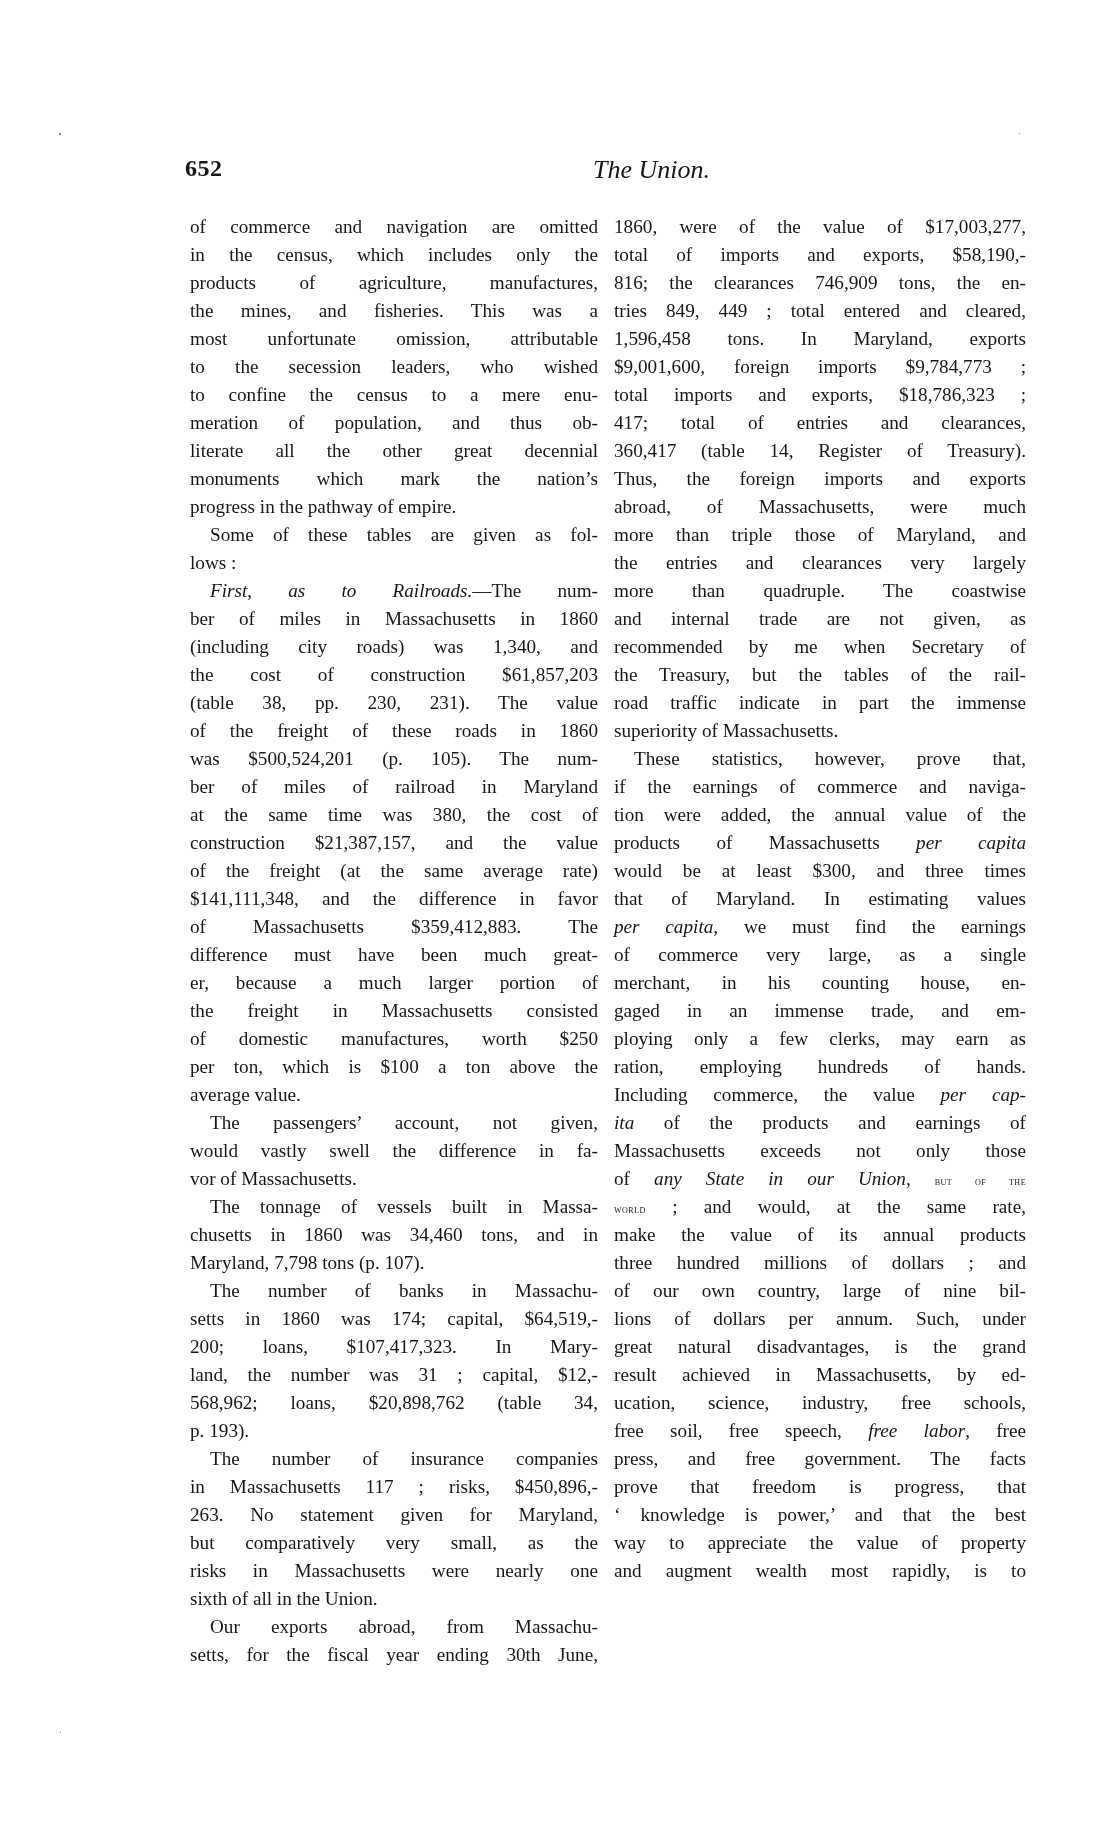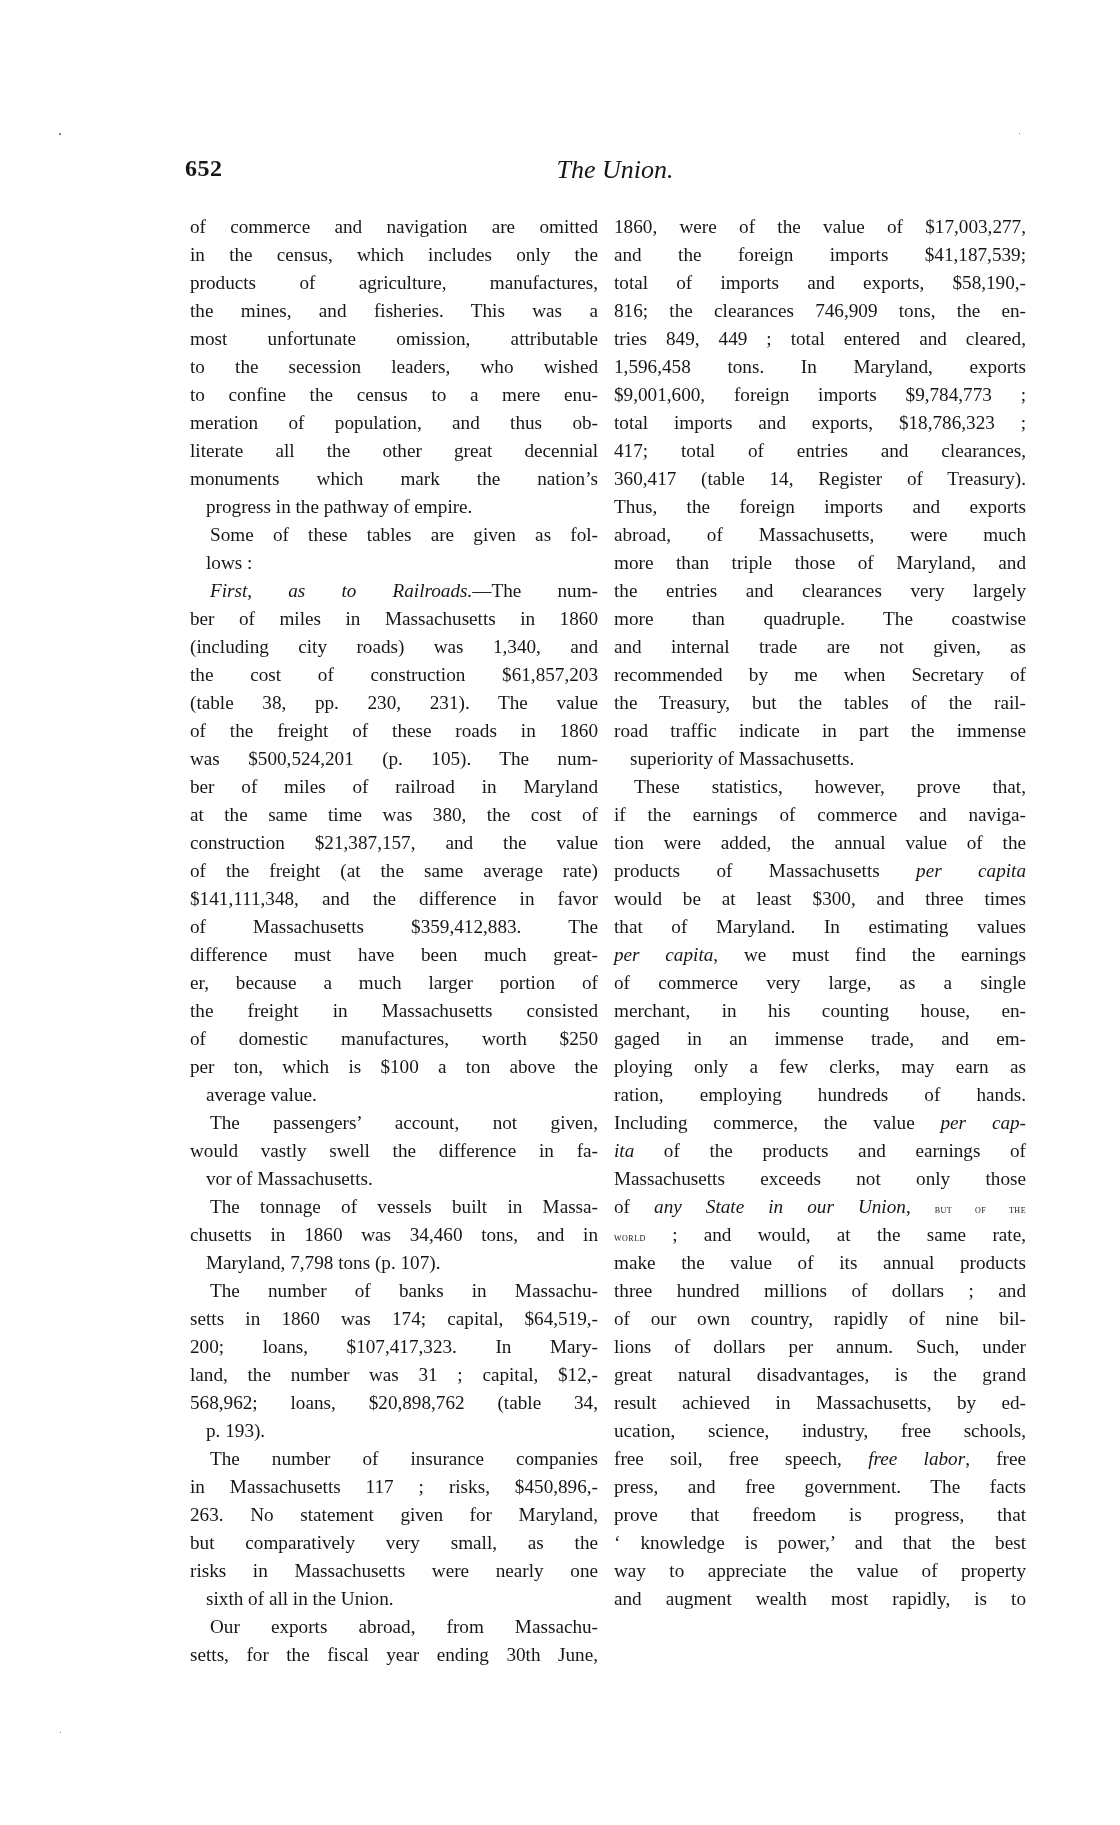--- a/index.html
+++ b/index.html
@@ -8,32 +8,32 @@
     font-family: "Liberation Serif", "DejaVu Serif", serif;
     color: #161616;
   }
   .page { position: absolute; left: 0; top: 0; width: 1120px; height: 1825px; }
   .running-head { position: absolute; top: 155px; left: 0; width: 1040px; height: 36px; }
   .page-number {
     position: absolute; left: 185px; top: 0;
     font-size: 24px; font-weight: bold; letter-spacing: 0.5px;
   }
   .running-title {
-    position: absolute; left: 520px; width: 190px; top: 0; text-align: center;
+    position: absolute; left: 520px; width: 190px; top: 0; text-align: right;
     font-size: 26px; font-style: italic;
   }
   .column { position: absolute; top: 213px; }
   .col-left { left: 190px; width: 408px; }
   .col-right { left: 614px; width: 412px; }
   .line {
     height: 28px; line-height: 28px; font-size: 19.2px;
     white-space: nowrap; text-align: justify; text-align-last: justify;
     overflow: visible;
   }
-  .line.last { text-align-last: left; margin-left: 16px; }
+  .line.last { text-align-last: left; }
   .line.indent { padding-left: 20px; }
   .seg-i { font-style: italic; }
   .seg-sc { font-variant: small-caps; font-size: 12px; letter-spacing: 0.5px; }
   .speck { position: absolute; width: 2px; height: 2px; background: #555; border-radius: 1px; }
 </style>
 </head>
 <body>
 
 <div class="page">
   <div class="running-head">
@@ -90,21 +90,20 @@
       <div class="line"><span class="seg">in Massachusetts 117 ; risks, $450,896,-</span></div>
       <div class="line"><span class="seg">263.   No statement given for Maryland,</span></div>
       <div class="line"><span class="seg">but comparatively very small, as the</span></div>
       <div class="line"><span class="seg">risks in Massachusetts were nearly one</span></div>
       <div class="line last"><span class="seg">sixth of all in the Union.</span></div>
       <div class="line indent"><span class="seg">Our exports abroad, from Massachu-</span></div>
       <div class="line"><span class="seg">setts, for the fiscal year ending 30th June,</span></div>
     </div>
   <div class="column col-right">
       <div class="line"><span class="seg">1860, were of the value of $17,003,277,</span></div>
-      <div class="line"><span class="seg">and the foreign imports $41,187,539;</span></div>
       <div class="line"><span class="seg">total of imports and exports, $58,190,-</span></div>
       <div class="line"><span class="seg">816; the clearances 746,909 tons, the en-</span></div>
       <div class="line"><span class="seg">tries 849, 449 ; total entered and cleared,</span></div>
       <div class="line"><span class="seg">1,596,458 tons.  In Maryland, exports</span></div>
       <div class="line"><span class="seg">$9,001,600, foreign imports $9,784,773 ;</span></div>
       <div class="line"><span class="seg">total imports and exports, $18,786,323 ;</span></div>
       <div class="line"><span class="seg">417;  total of entries and clearances,</span></div>
       <div class="line"><span class="seg">360,417 (table 14, Register of Treasury).</span></div>
       <div class="line"><span class="seg">Thus, the foreign imports and exports</span></div>
       <div class="line"><span class="seg">abroad, of Massachusetts, were much</span></div>
@@ -128,21 +127,21 @@
       <div class="line"><span class="seg">gaged in an immense trade, and em-</span></div>
       <div class="line"><span class="seg">ploying only a few clerks, may earn as</span></div>
       <div class="line"><span class="seg">ration, employing hundreds of hands.</span></div>
       <div class="line"><span class="seg">Including commerce, the value </span><span class="seg-i">per cap-</span></div>
       <div class="line"><span class="seg-i">ita</span><span class="seg"> of the products and earnings of</span></div>
       <div class="line"><span class="seg">Massachusetts exceeds not only those</span></div>
       <div class="line"><span class="seg">of </span><span class="seg-i">any State in our Union</span><span class="seg">, </span><span class="seg-sc">but of the</span></div>
       <div class="line"><span class="seg-sc">world</span><span class="seg"> ;  and would, at the same rate,</span></div>
       <div class="line"><span class="seg">make the value of its annual products</span></div>
       <div class="line"><span class="seg">three hundred millions of dollars ; and</span></div>
-      <div class="line"><span class="seg">of our own country, rapidly of nine bil-</span></div>
+      <div class="line"><span class="seg">of our own country, large of nine bil-</span></div>
       <div class="line"><span class="seg">lions of dollars per annum.  Such, under</span></div>
       <div class="line"><span class="seg">great natural disadvantages, is the grand</span></div>
       <div class="line"><span class="seg">result achieved in Massachusetts, by ed-</span></div>
       <div class="line"><span class="seg">ucation, science, industry, free schools,</span></div>
       <div class="line"><span class="seg">free soil, free speech, </span><span class="seg-i">free labor</span><span class="seg">, free</span></div>
       <div class="line"><span class="seg">press, and free government.  The facts</span></div>
       <div class="line"><span class="seg">prove that freedom is progress, that</span></div>
       <div class="line"><span class="seg">‘ knowledge is power,’ and that the best</span></div>
       <div class="line"><span class="seg">way to appreciate the value of property</span></div>
       <div class="line"><span class="seg">and augment wealth most rapidly, is to</span></div>

